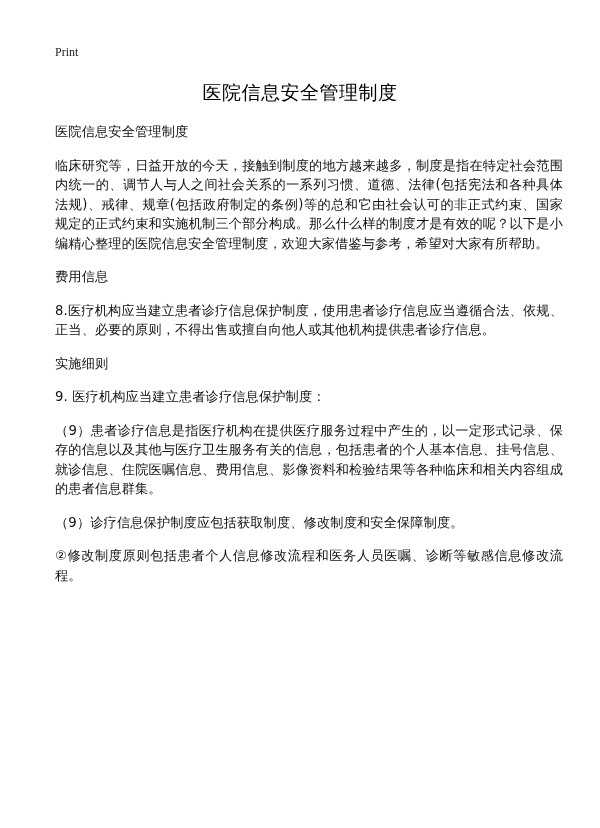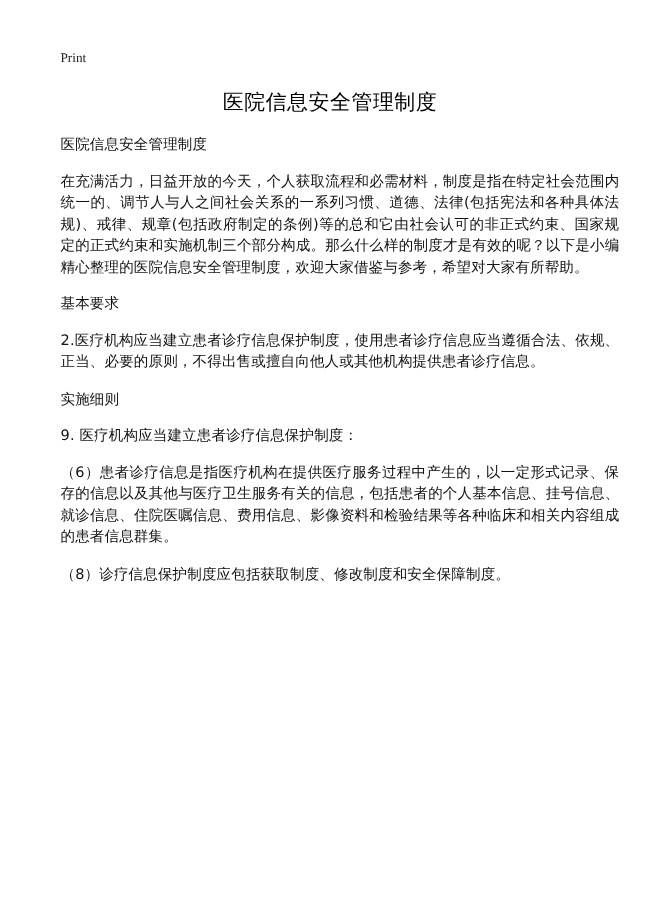--- a/index.html
+++ b/index.html
@@ -28,23 +28,24 @@
   </style>
 </head>
 <body>
 
 <div class="page">
   <div class="print-label">Print</div>
   <h1 class="doc-title">医院信息安全管理制度</h1>
 
   <div class="content">
     <p>医院信息安全管理制度</p>
-    <p>在充满活力，日益开放的今天，个人获取流程和必需材料，制度是指在特定社会范围内统一的、调节人与人之间社会关系的一系列习惯、道德、法律(包括宪法和各种具体法规)、戒律、规章(包括政府制定的条例)等的总和它由社会认可的非正式约束、国家规定的正式约束和实施机制三个部分构成。那么什么样的制度才是有效的呢？以下是小编精心整理的医院信息安全管理制度，欢迎大家借鉴与参考，希望对大家有所帮助。</p>
+    <p>临床研究等，日益开放的今天，接触到制度的地方越来越多，制度是指在特定社会范围内统一的、调节人与人之间社会关系的一系列习惯、道德、法律(包括宪法和各种具体法规)、戒律、规章(包括政府制定的条例)等的总和它由社会认可的非正式约束、国家规定的正式约束和实施机制三个部分构成。那么什么样的制度才是有效的呢？以下是小编精心整理的医院信息安全管理制度，欢迎大家借鉴与参考，希望对大家有所帮助。</p>
 
-    <h2>基本要求</h2>
-    <p>2.医疗机构应当建立患者诊疗信息保护制度，使用患者诊疗信息应当遵循合法、依规、正当、必要的原则，不得出售或擅自向他人或其他机构提供患者诊疗信息。</p>
+    <h2>费用信息</h2>
+    <p>8.医疗机构应当建立患者诊疗信息保护制度，使用患者诊疗信息应当遵循合法、依规、正当、必要的原则，不得出售或擅自向他人或其他机构提供患者诊疗信息。</p>
 
     <h2>实施细则</h2>
     <p>9. 医疗机构应当建立患者诊疗信息保护制度：</p>
-    <p>（6）患者诊疗信息是指医疗机构在提供医疗服务过程中产生的，以一定形式记录、保存的信息以及其他与医疗卫生服务有关的信息，包括患者的个人基本信息、挂号信息、就诊信息、住院医嘱信息、费用信息、影像资料和检验结果等各种临床和相关内容组成的患者信息群集。</p>
-    <p>（8）诊疗信息保护制度应包括获取制度、修改制度和安全保障制度。</p>
+    <p>（9）患者诊疗信息是指医疗机构在提供医疗服务过程中产生的，以一定形式记录、保存的信息以及其他与医疗卫生服务有关的信息，包括患者的个人基本信息、挂号信息、就诊信息、住院医嘱信息、费用信息、影像资料和检验结果等各种临床和相关内容组成的患者信息群集。</p>
+    <p>（9）诊疗信息保护制度应包括获取制度、修改制度和安全保障制度。</p>
+    <p>②修改制度原则包括患者个人信息修改流程和医务人员医嘱、诊断等敏感信息修改流程。</p>
   </div>
 </div>
 
 </body></html>

